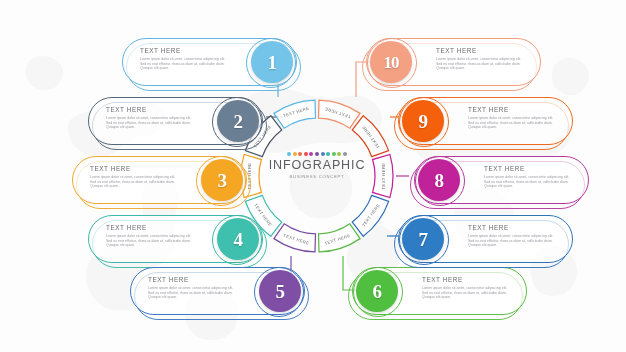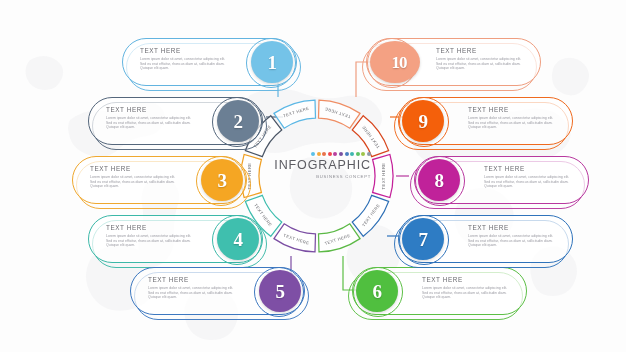--- a/index.html
+++ b/index.html
@@ -17,21 +17,21 @@
 
   
   #connectors{position:absolute;left:0;top:0;width:626px;height:352px;pointer-events:none;}
 
   
   #ring{position:absolute;left:233px;top:92px;width:168px;height:168px;}
 
   
   .center-block{
     position:absolute;left:263px;top:152px;width:108px;height:42px;
-    display:flex;flex-direction:column;align-items:flex-end;justify-content:flex-start;
+    display:flex;flex-direction:column;align-items:center;justify-content:flex-start;
     text-align:center;
   }
   .dots{display:flex;gap:1.6px;margin-bottom:3px;height:4px;align-items:center;}
   .dots i{display:block;width:4px;height:4px;border-radius:50%;}
   .brand-title{
     font-size:12.5px;color:#5c5c62;letter-spacing:.9px;font-weight:400;
     line-height:13px;font-family:"Liberation Sans", sans-serif;
   }
   .brand-sub{
     font-size:4.2px;color:#8b8b92;letter-spacing:.75px;margin-top:1.5px;
@@ -291,19 +291,19 @@
         </div>
       </div>
       <div class="callout right" style="left: 366px; top: 38px;">
         <div class="pill shadow" style="border-color: rgb(239, 158, 128); transform: translate(-4px, 5px);"></div>
         <div class="pill" style="border-color: rgb(239, 158, 128);"></div>
         <div class="crescent" style="border-color: rgb(239, 158, 128);"></div>
         <div class="body">
           <div class="c-title">TEXT HERE</div>
           <p class="c-text">Lorem ipsum dolor sit amet, consectetur adipiscing elit. Sed eu erat efficitur, rhoncus diam at, sollicitudin diam. Quisque elit quam.</p>
         </div>
-        <div class="medallion n10" style="background: rgb(244, 161, 131); padding-left: 8px;">
+        <div class="medallion n10" style="background: rgb(244, 161, 131);">
           <span>10</span>
         </div>
       </div>
     </div>
 
 </div>
 
 </body></html>

